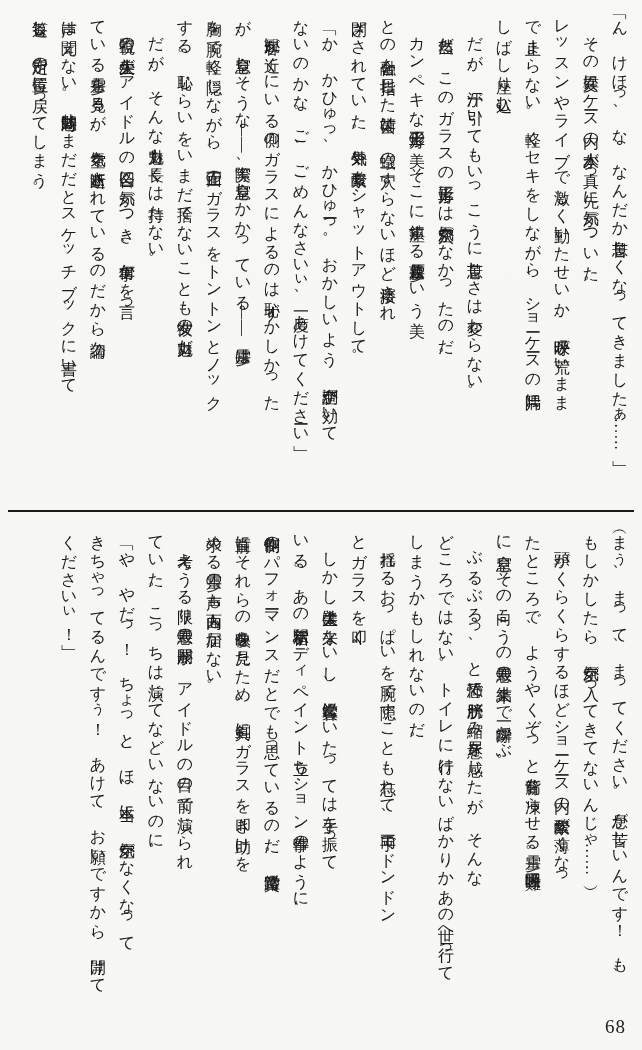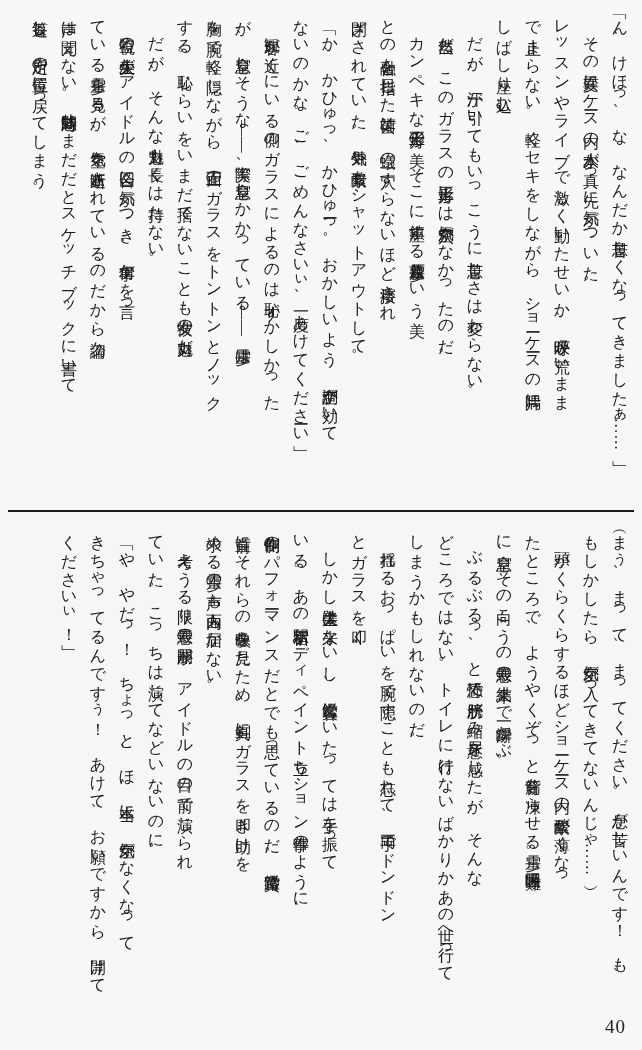--- a/index.html
+++ b/index.html
@@ -109,14 +109,14 @@
       <div class="vline">制作側のパフォーマンスだとでも思っているのだ。鑑賞路で</div>
       <div class="vline">直前にそれらの映像を見たため、真剣にガラスを叩き助けを</div>
       <div class="vline">求める雪歩の声も内面も届かない。</div>
       <div class="vline">　考えうる限り最悪の展開が、アイドルの目の前で演じられ</div>
       <div class="vline">ていた。こっちは演じてなどいないのに。</div>
       <div class="vline">　「や、やだっ！　ちょっと、ほ、本当に、空気がなくなって</div>
       <div class="vline">きちゃってるんですぅ！　あけて、お願いですから、開けて</div>
       <div class="vline">くださいぃ！」</div>
     </section>
 
-  <div class="page-number">40</div>
+  <div class="page-number">68</div>
 </div>
 
 </body></html>

